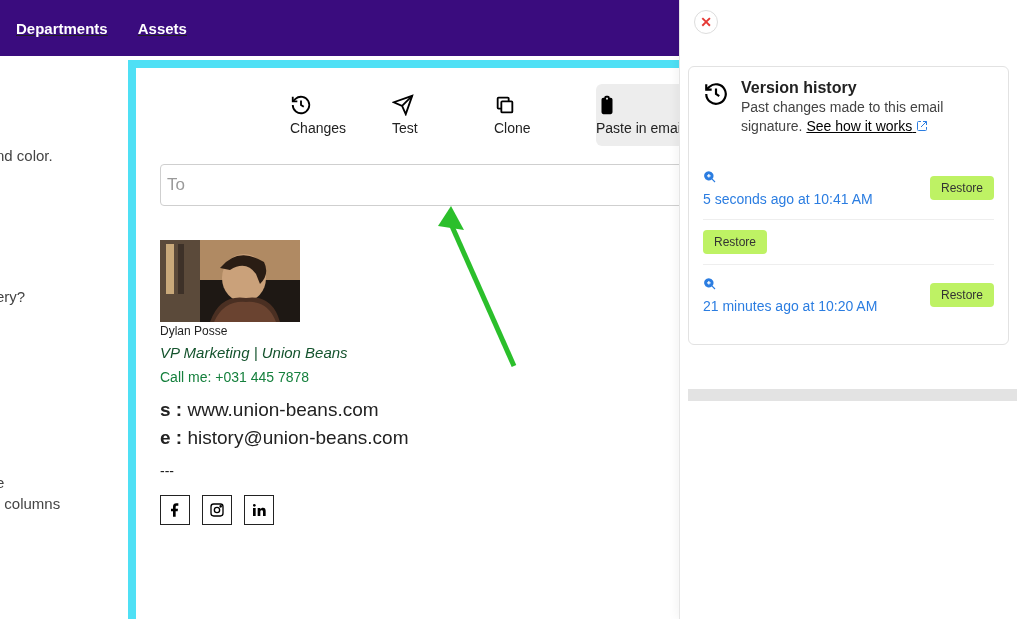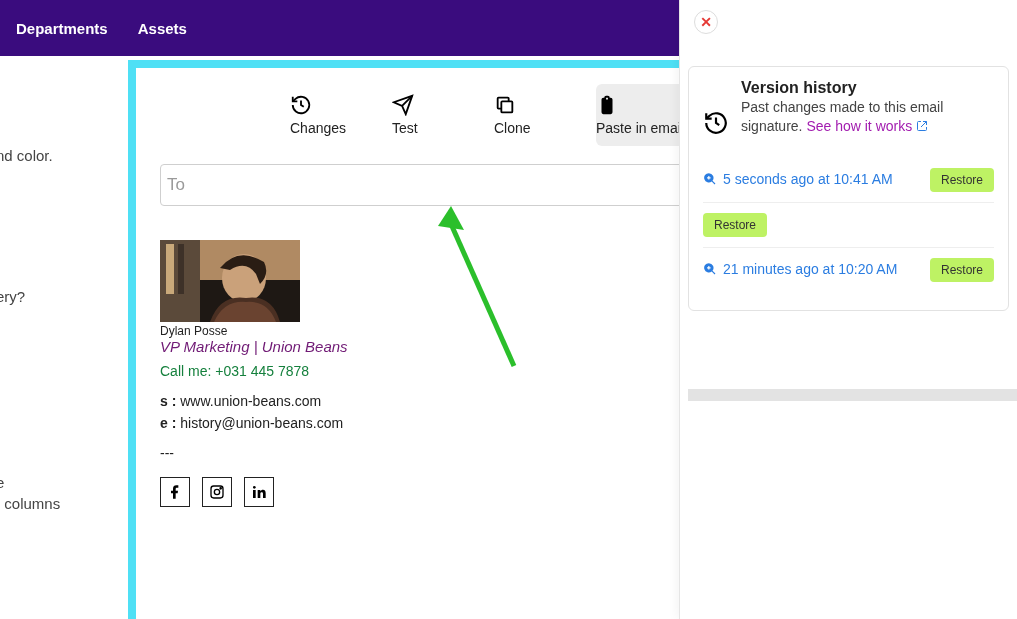--- a/index.html
+++ b/index.html
@@ -14,20 +14,21 @@
     overflow: hidden;
     position: relative;
   }
   .topbar {
     background: #3a0c7e;
     height: 56px;
     display: flex;
     align-items: center;
     padding-left: 16px;
     gap: 30px;
+    text-decoration: underline;
   }
   .topbar a {
     color: #fff;
     font-weight: 600;
     font-size: 15px;
   }
   .left-clipped {
     position: absolute;
     left: -4px;
     top: 145px;
@@ -109,29 +110,30 @@
     position: relative;
     overflow: hidden;
   }
   .sig-name {
     font-size: 12px;
     font-weight: 400;
     margin-top: 2px;
   }
   .sig-title {
     font-style: italic;
-    color: #701a75;
+    color: #14532d;
+    margin-top: 6px;
     font-size: 15px;
   }
   .sig-phone {
     margin-top: 8px;
     font-size: 14px;
     color: #15803d;
   }
-  .sig-line { margin-top: 14px; font-size: 14px; }
+  .sig-line { margin-top: 14px; font-size: 19px; }
   .sig-line b { font-weight: 700; }
   .sig-sep { margin-top: 14px; font-size: 14px; color: #222; }
   .social-row {
     display: flex;
     gap: 12px;
     margin-top: 16px;
   }
   .social {
     width: 30px;
     height: 30px;
@@ -175,43 +177,44 @@
     font-size: 14px;
     margin-left: 6px;
     cursor: pointer;
   }
   .card {
     margin-top: 32px;
     border: 1px solid #e2e2e2;
     border-radius: 6px;
     padding: 12px 14px 18px 14px;
   }
-  .card-head { display: flex; gap: 12px; align-items: flex-end; }
+  .card-head { display: flex; gap: 12px; align-items: flex-start; }
   .card-head svg { width: 26px; height: 26px; flex: 0 0 26px; margin-top: 2px; }
   .vh-title { font-weight: 700; font-size: 16px; }
   .vh-sub { color: #444; font-size: 14px; line-height: 1.35; margin-top: 1px; }
-  .link { color: #a21caf; cursor: pointer; }
+  .link { color: #000000; text-decoration: underline; cursor: pointer; }
   .versions { margin-top: 22px; }
   .vrow {
     display: flex;
     justify-content: space-between;
     align-items: center;
     padding: 10px 0;
     border-bottom: 1px solid #eee;
     gap: 12px;
   }
   .vrow:last-child { border-bottom: none; }
   .vlink {
     color: #2b7de1;
     font-size: 14px;
     display: flex;
     gap: 6px;
     align-items: flex-start;
     cursor: pointer;
     line-height: 1.35;
+    flex-direction: column;
   }
   .vlink svg { width: 14px; height: 14px; flex: 0 0 14px; margin-top: 2px; fill: #2b7de1; }
   .restore {
     background: #bef264;
     border: none;
     border-radius: 4px;
     padding: 5px 11px;
     font-size: 12px;
     color: #333;
     cursor: pointer;

